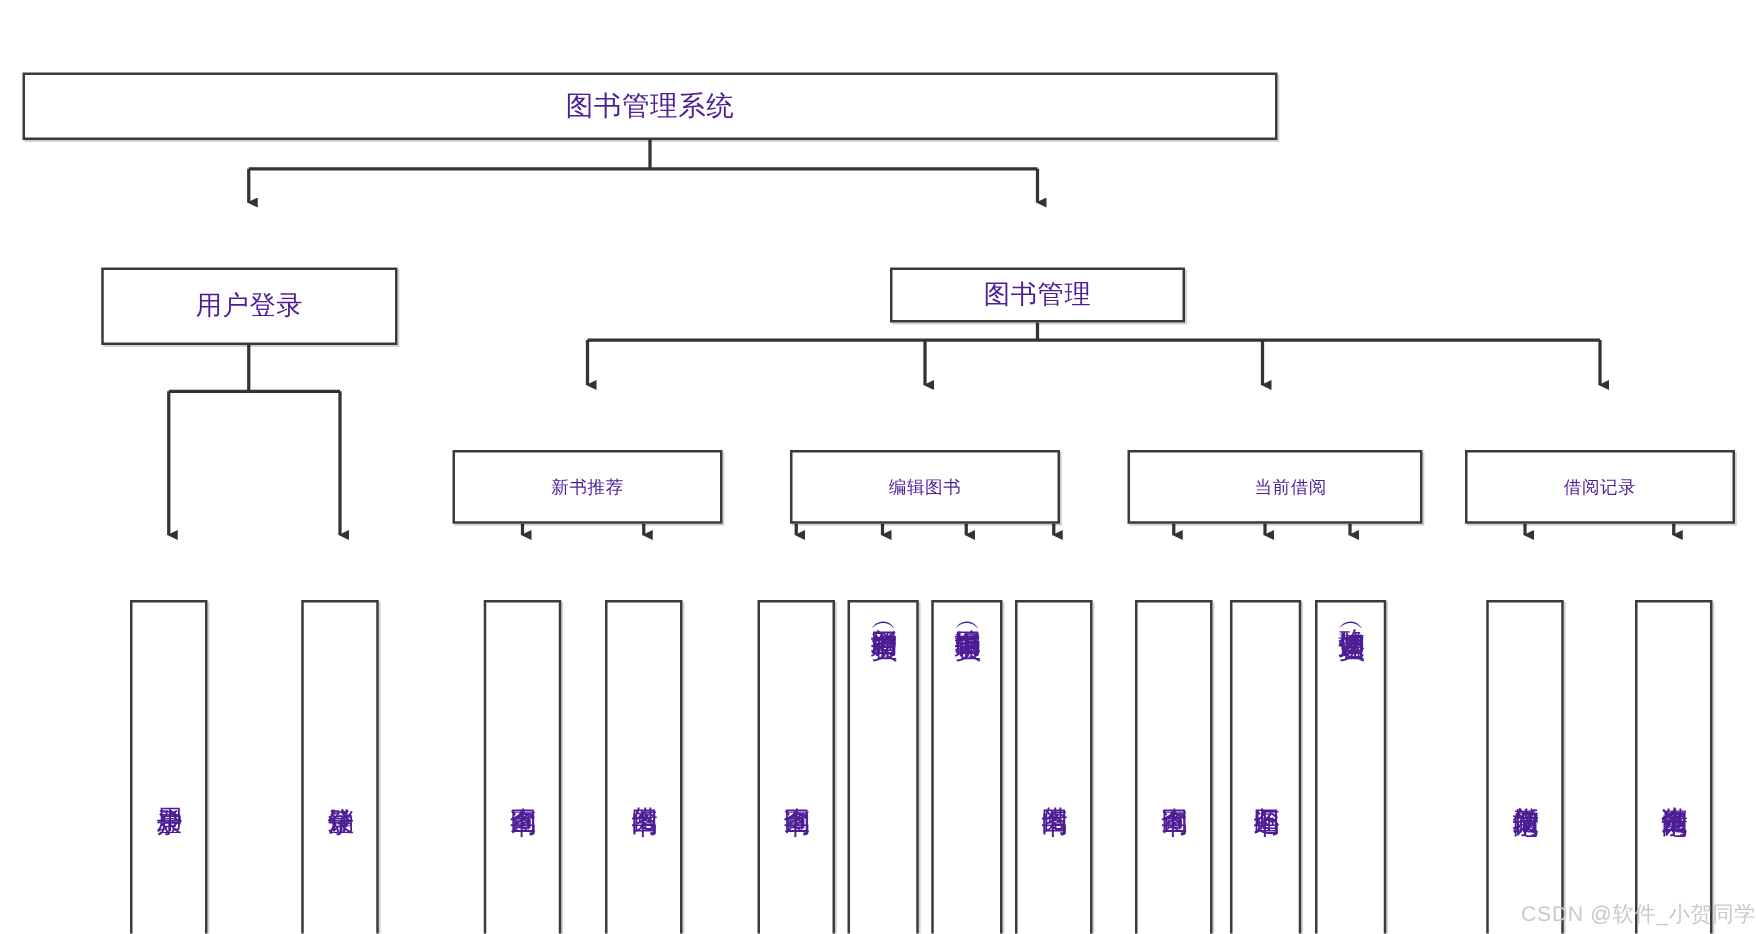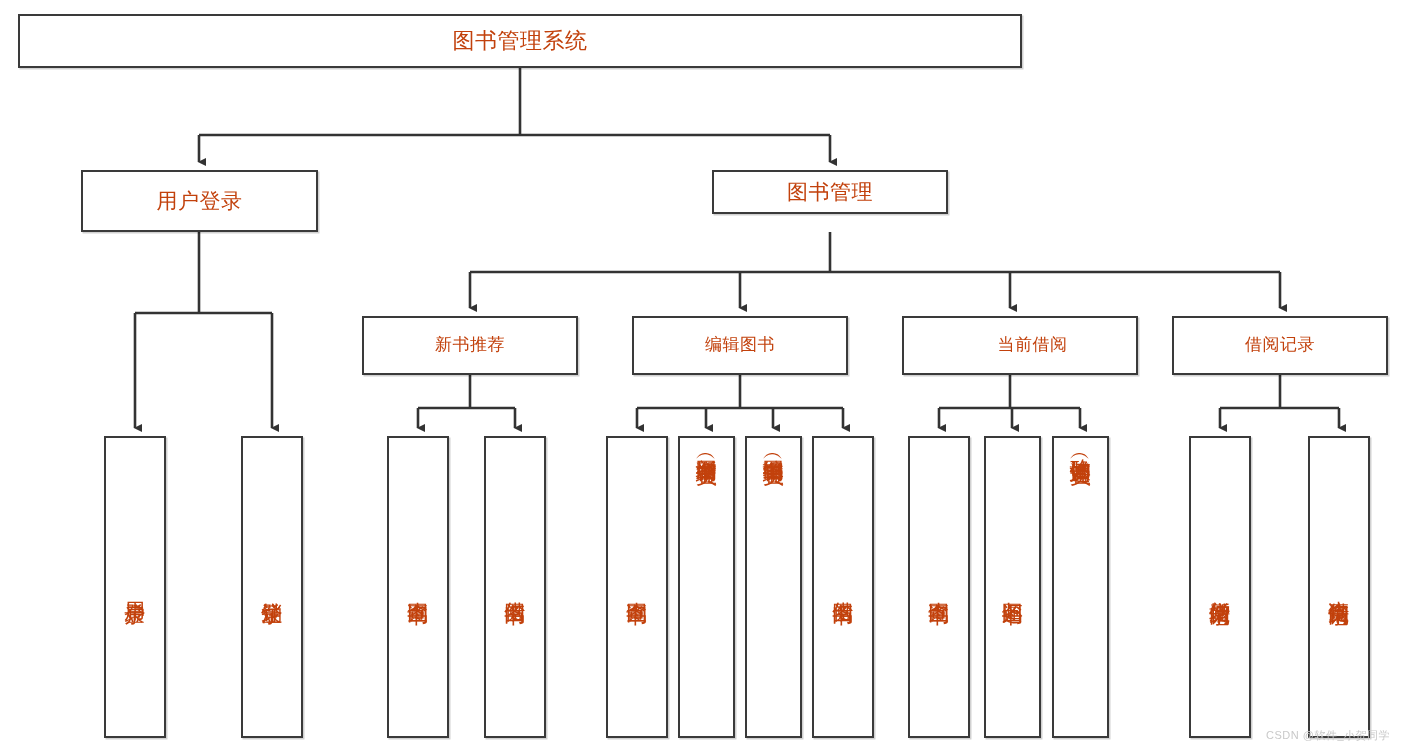--- a/index.html
+++ b/index.html
@@ -27,50 +27,51 @@
   }
   .node-box {
     position: absolute;
     box-sizing: border-box;
     background: #ffffff;
     border: 2px solid #3a3a3a;
     box-shadow: 1.5px 1.5px 0 rgba(0,0,0,0.18);
     display: flex;
     align-items: center;
     justify-content: center;
-    color: #c2410c;
+    color: #4c1d95;
+    margin-top: 44px;
   }
   .node-label-h {
     font-size: 21px;
     line-height: 1.1;
     letter-spacing: 0.5px;
     white-space: nowrap;
   }
   .node-box.root .node-label-h { font-size: 22px; }
   .node-box.level2 .node-label-h { font-size: 21px; }
-  .node-box.level3 .node-label-h { font-size: 17px; }
+  .node-box.level3 .node-label-h { font-size: 14px; }
   .node-box.leaf {
     align-items: flex-start;
     justify-content: center;
     padding-top: 8px;
   }
   .node-label-v {
     writing-mode: vertical-rl;
     text-orientation: upright;
     font-size: 21px;
     line-height: 1.22;
     letter-spacing: 1px;
     white-space: nowrap;
   }
   .node-box.leaf.tall-text { padding-top: 4px; }
   .watermark {
     position: absolute;
-    right: 15px;
+    right: 0;
     bottom: 4px;
-    font-size: 11px;
+    font-size: 17px;
     color: #c9c9c9;
     letter-spacing: 0.5px;
     white-space: nowrap;
     pointer-events: none;
   }
 </style>
 </head>
 <body>
 
 <div id="diagram-root">

